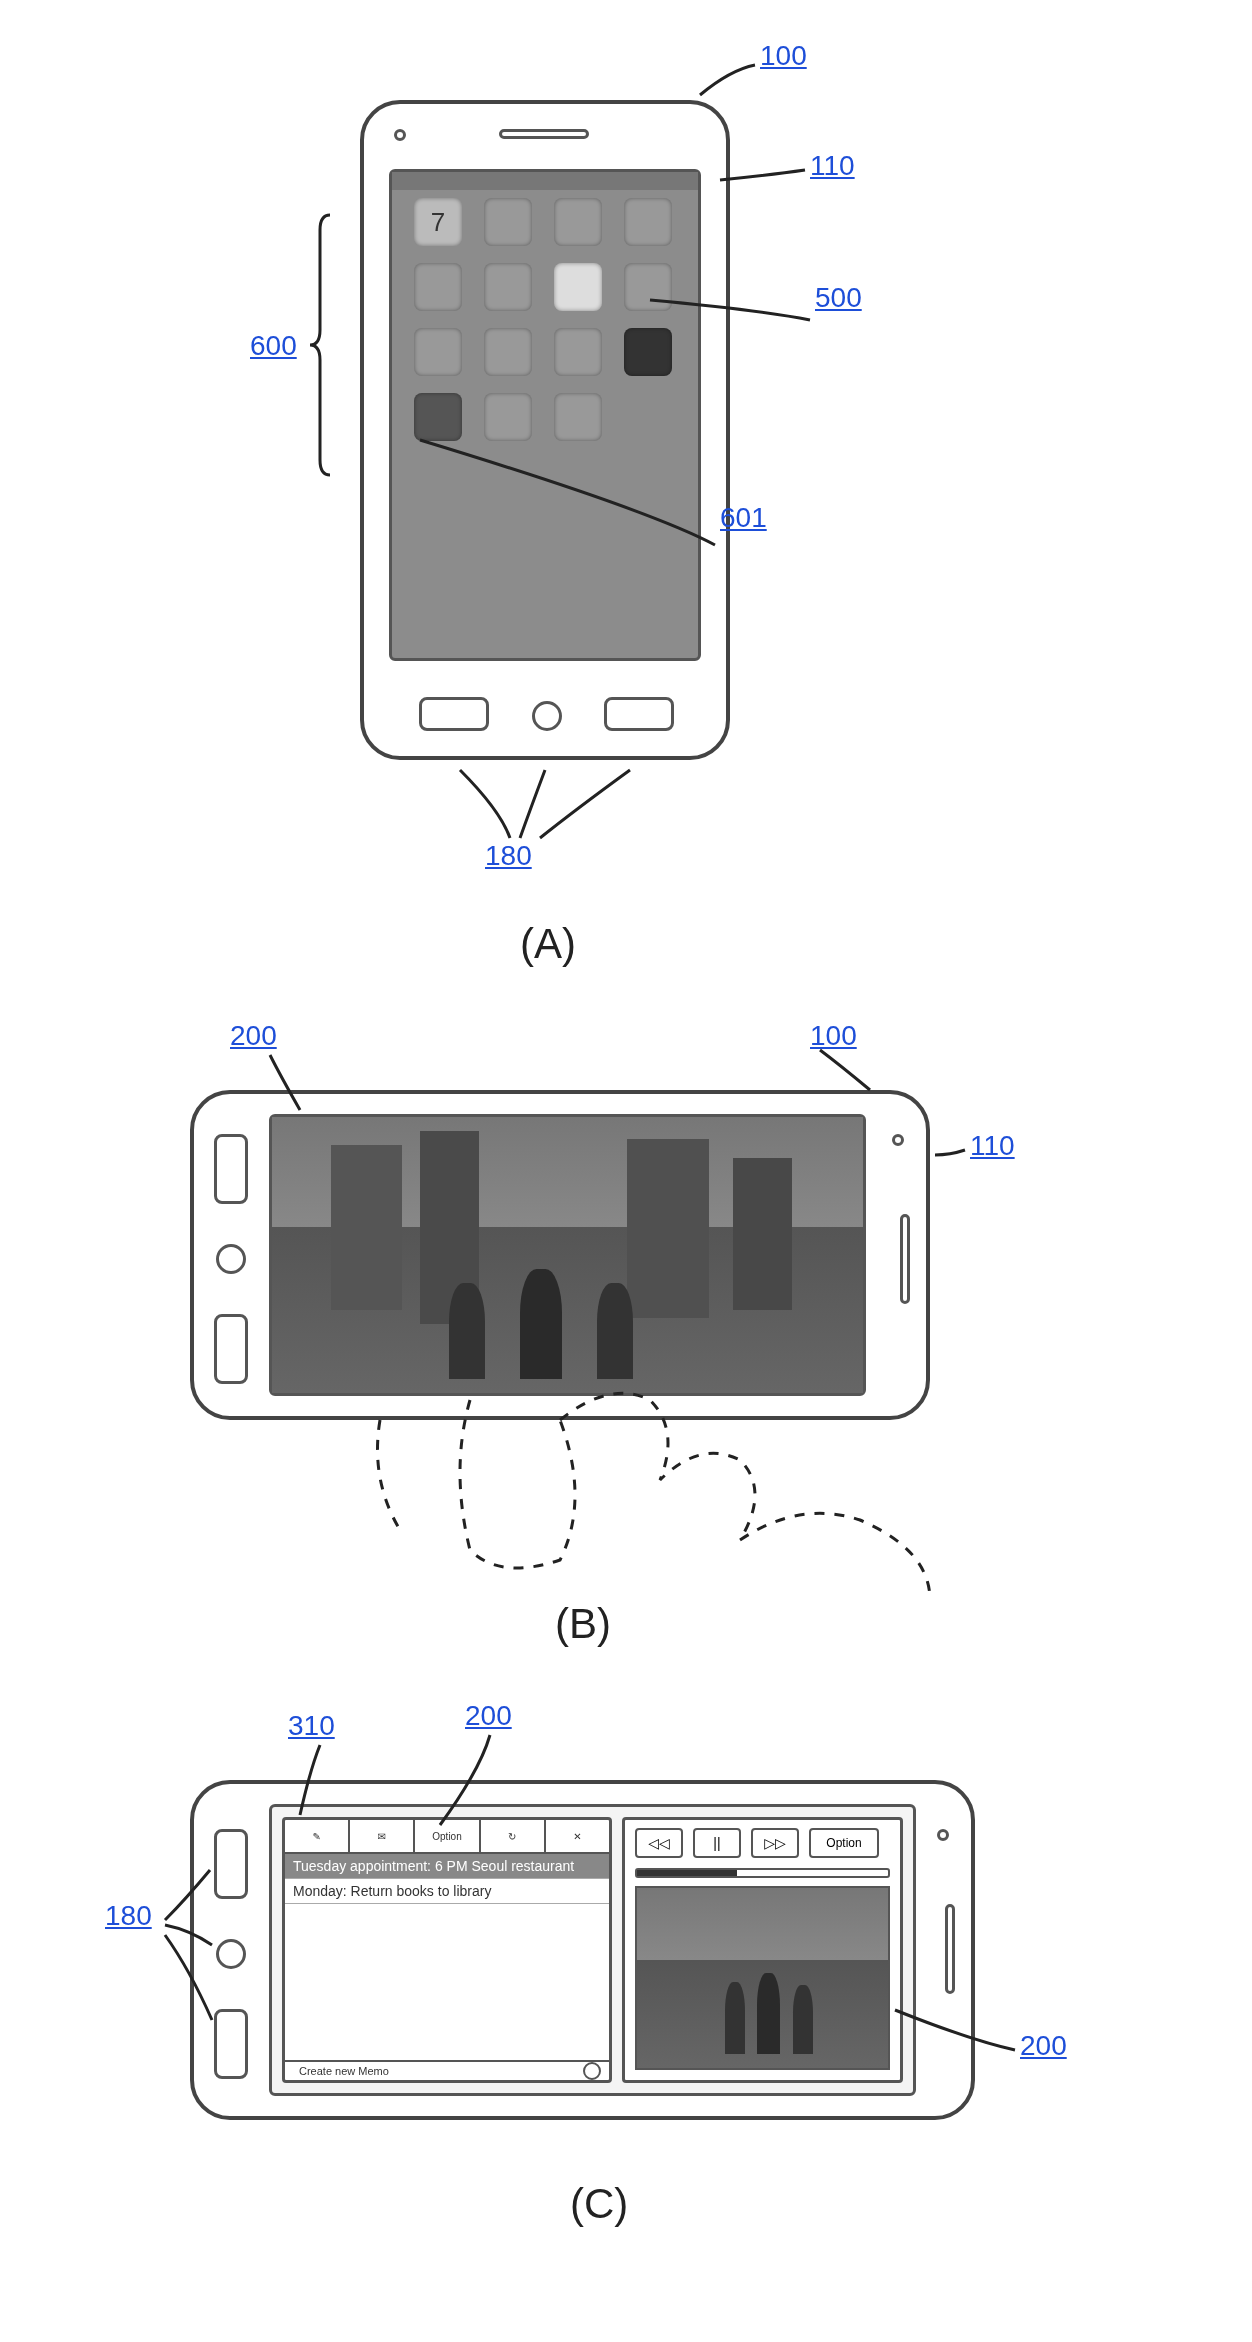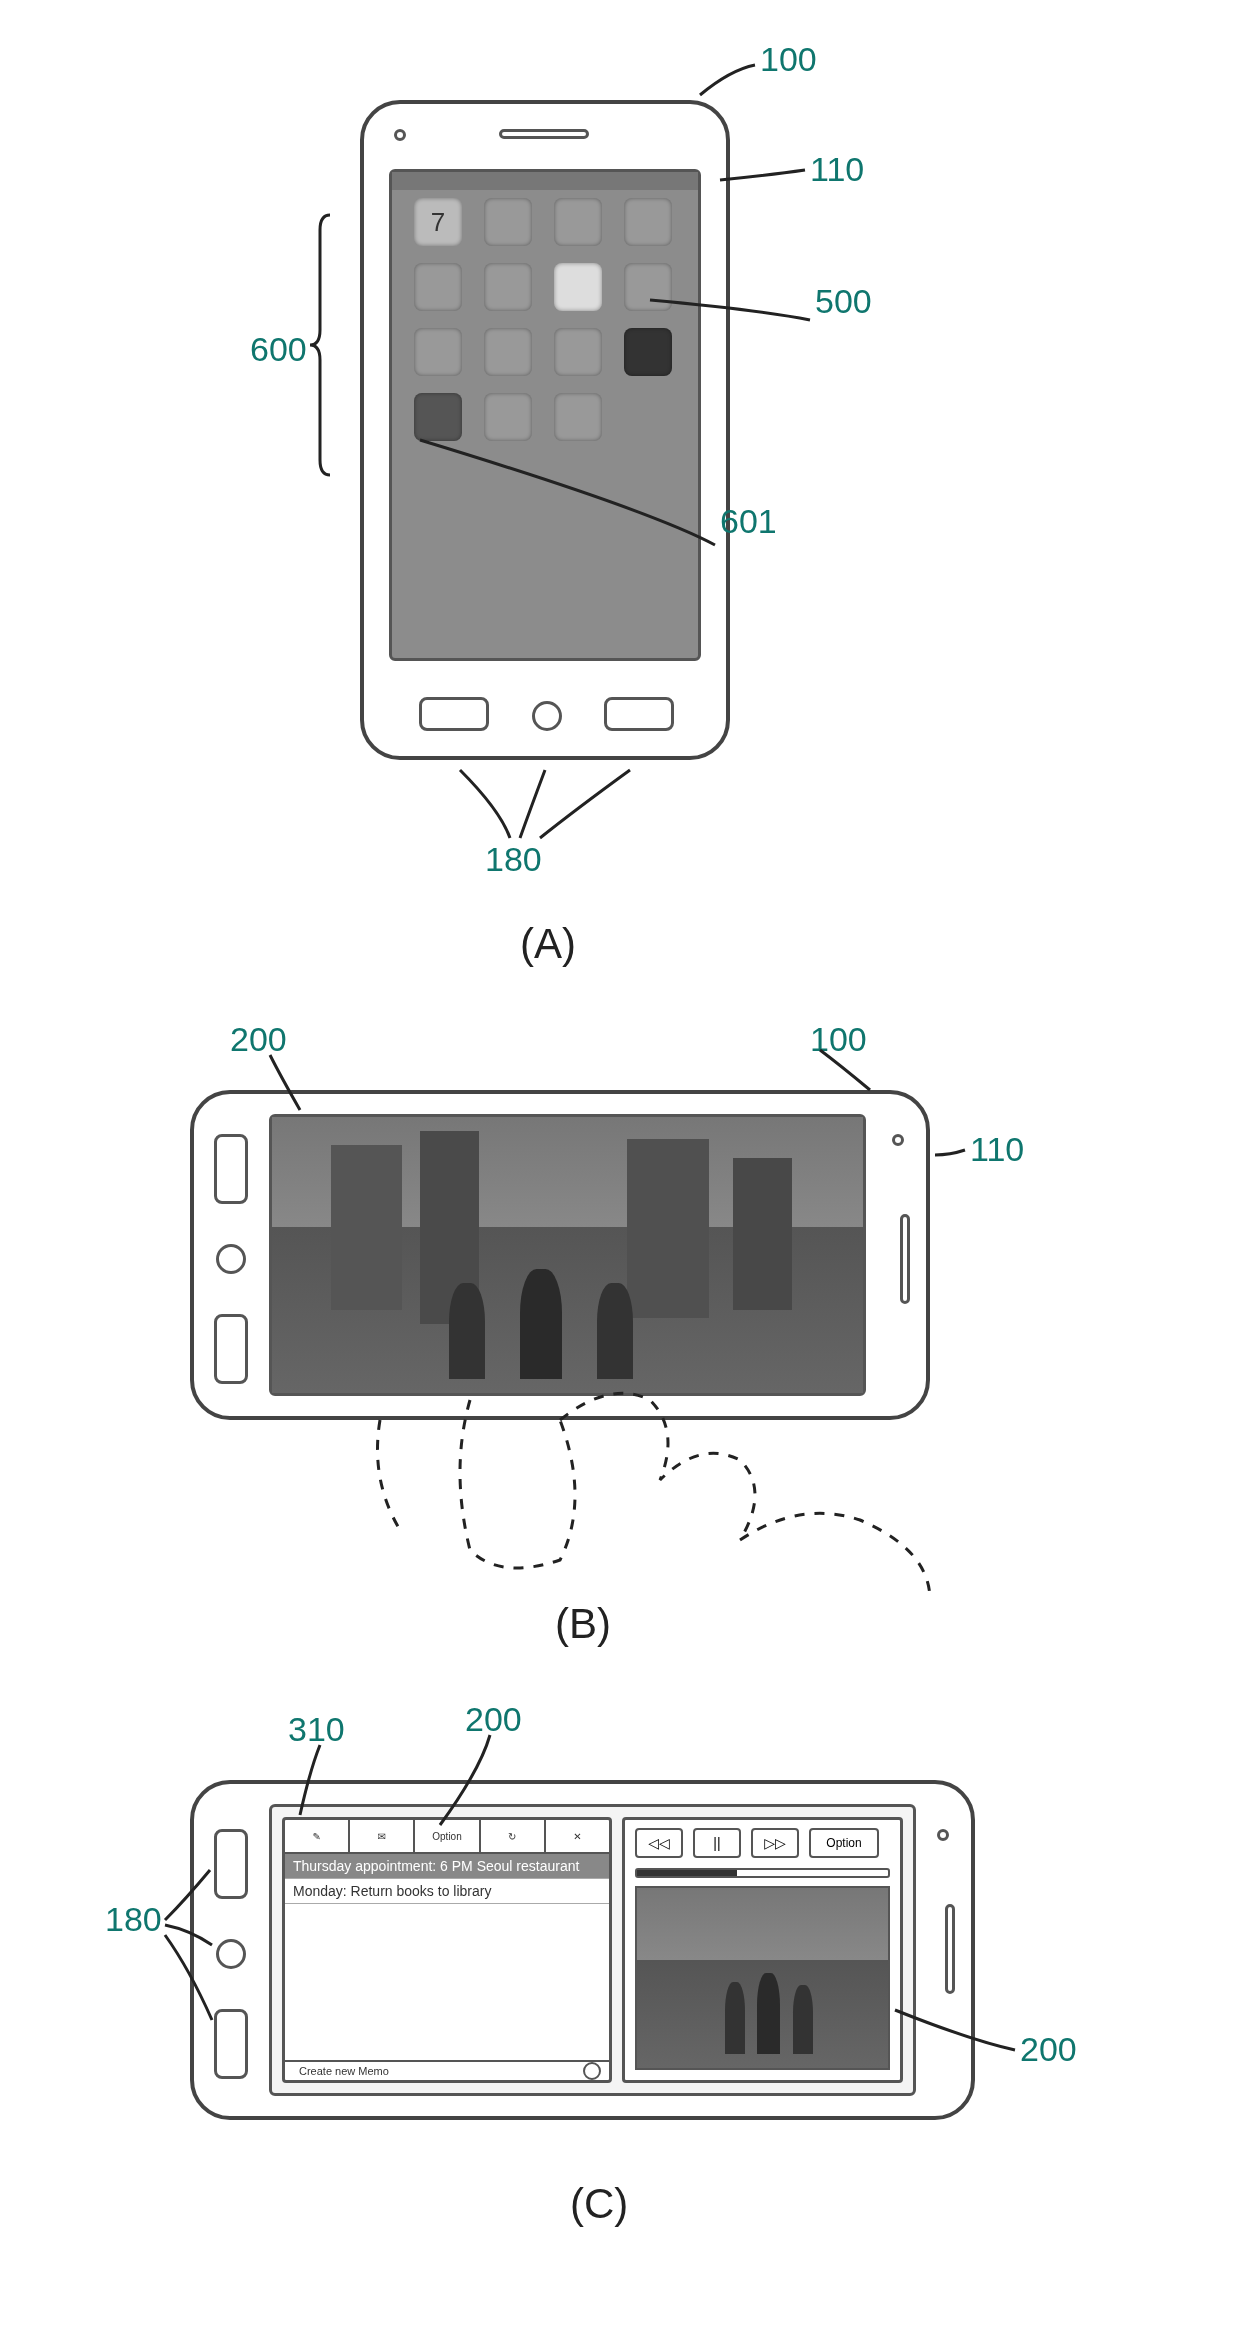--- a/index.html
+++ b/index.html
@@ -55,23 +55,24 @@
   .app-icon {
     background: #999;
     border-radius: 8px;
     position: absolute;
     width: 48px;
     height: 48px;
     box-shadow: inset 0 0 4px rgba(0,0,0,.4);
   }
   .label {
     position: absolute;
-    font-size: 34px;
-    color: #0f766e;
+    font-size: 28px;
+    color: #1d4ed8;
     font-family: Arial, sans-serif;
+    text-decoration: underline;
   }
   .fig-label {
     position: absolute;
     font-size: 42px;
     color: #222;
   }
   svg.leader {
     position: absolute;
     top: 0;
     left: 0;
@@ -223,21 +224,21 @@
       <div class="mini-window" style="left:10px; top:10px; width:330px; bottom:10px;">
         <div class="mini-toolbar">
           <div class="tool-item">✎</div>
           <div class="tool-item">✉</div>
           <div class="tool-item">
             <span>Option</span>
           </div>
           <div class="tool-item">↻</div>
           <div class="tool-item">✕</div>
         </div>
-        <div class="memo-line" style="background:#888;color:#fff;">Thursday appointment: 6 PM Seoul restaurant</div>
+        <div class="memo-line" style="background:#888;color:#fff;">Tuesday appointment: 6 PM Seoul restaurant</div>
         <div class="memo-line">Monday: Return books to library</div>
         <div style="height:140px;"></div>
         <div style="position:absolute; bottom:0; left:0; right:0; border-top:2px solid #555; display:flex; align-items:center; justify-content:space-between; padding:0 8px;">
           <span class="tiny">Create new Memo</span>
           <span style="width:18px;height:18px;border:2px solid #555;border-radius:50%;"></span>
         </div>
       </div>
 
       <div class="mini-window" style="left:350px; top:10px; right:10px; bottom:10px;">
 

